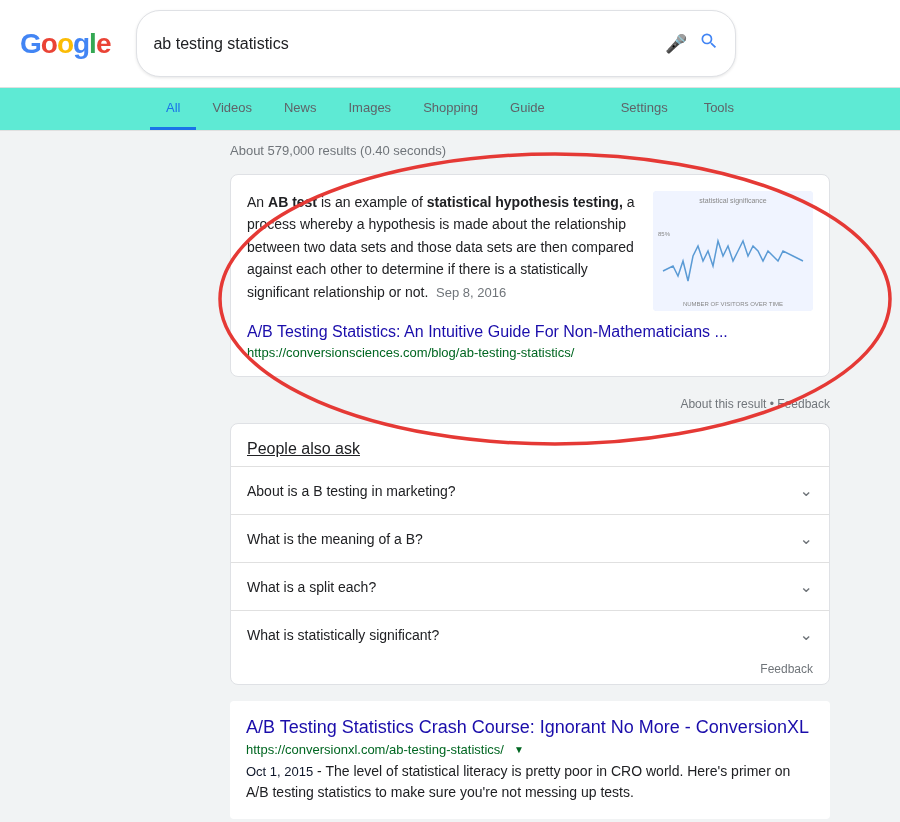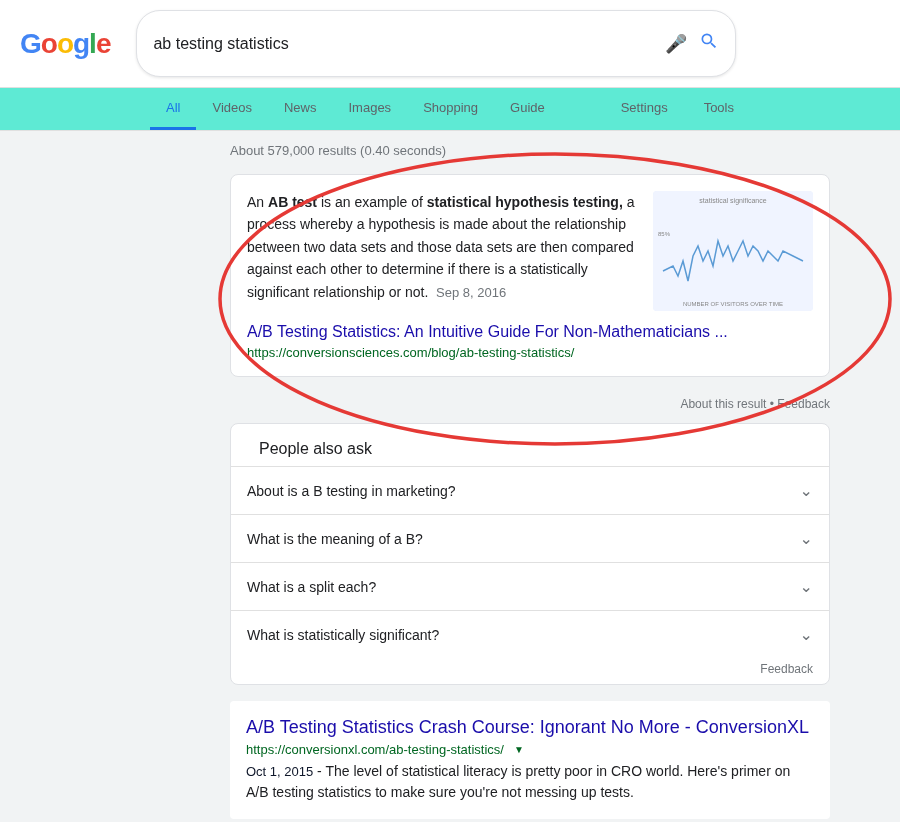--- a/index.html
+++ b/index.html
@@ -162,21 +162,22 @@
       background: #fff;
       border: 1px solid #dfe1e5;
       border-radius: 8px;
       padding: 0;
       margin-bottom: 16px;
       overflow: hidden;
     }
     .paa-header {
       font-size: 16px;
       color: #202124;
-      padding: 16px 28px 8px;
+      padding: 16px 16px 8px;
+      text-decoration: underline;
     }
     .paa-item {
       border-top: 1px solid #e0e0e0;
       padding: 14px 16px;
       display: flex;
       justify-content: space-between;
       align-items: center;
       cursor: pointer;
       font-size: 14px;
       color: #202124;

